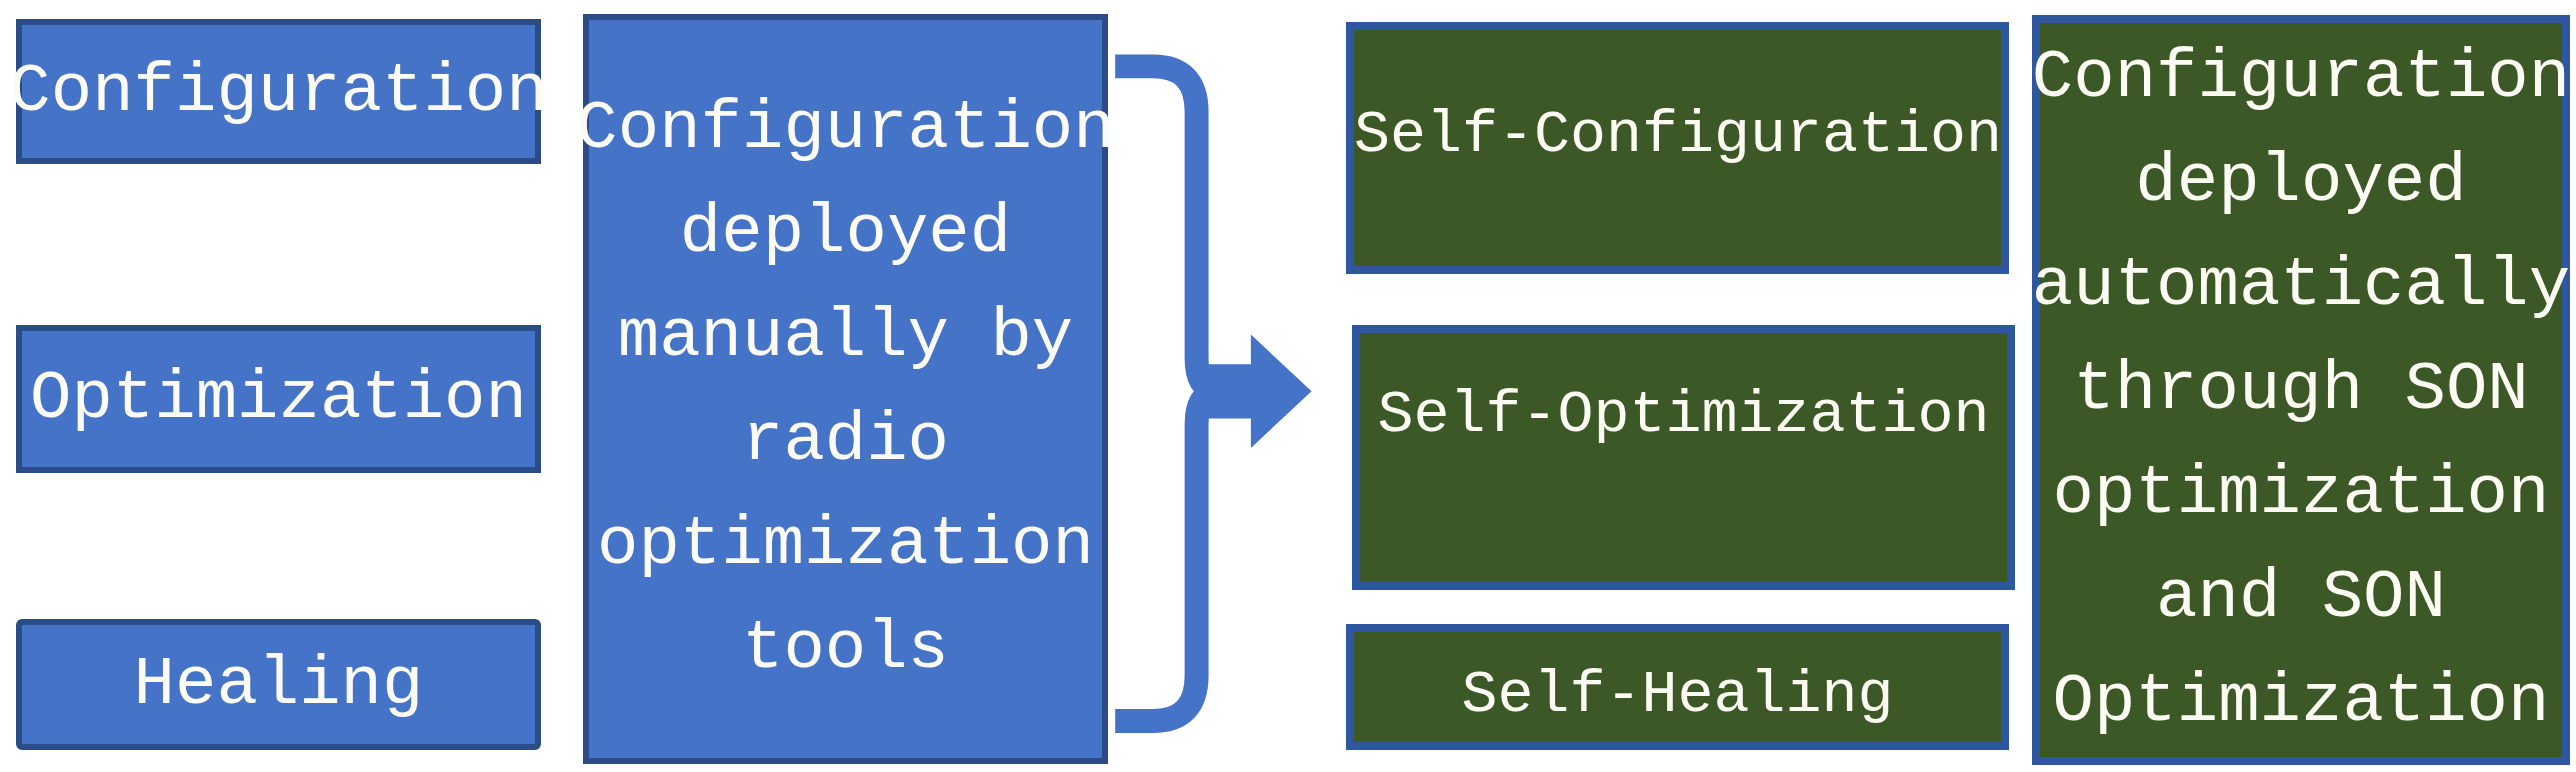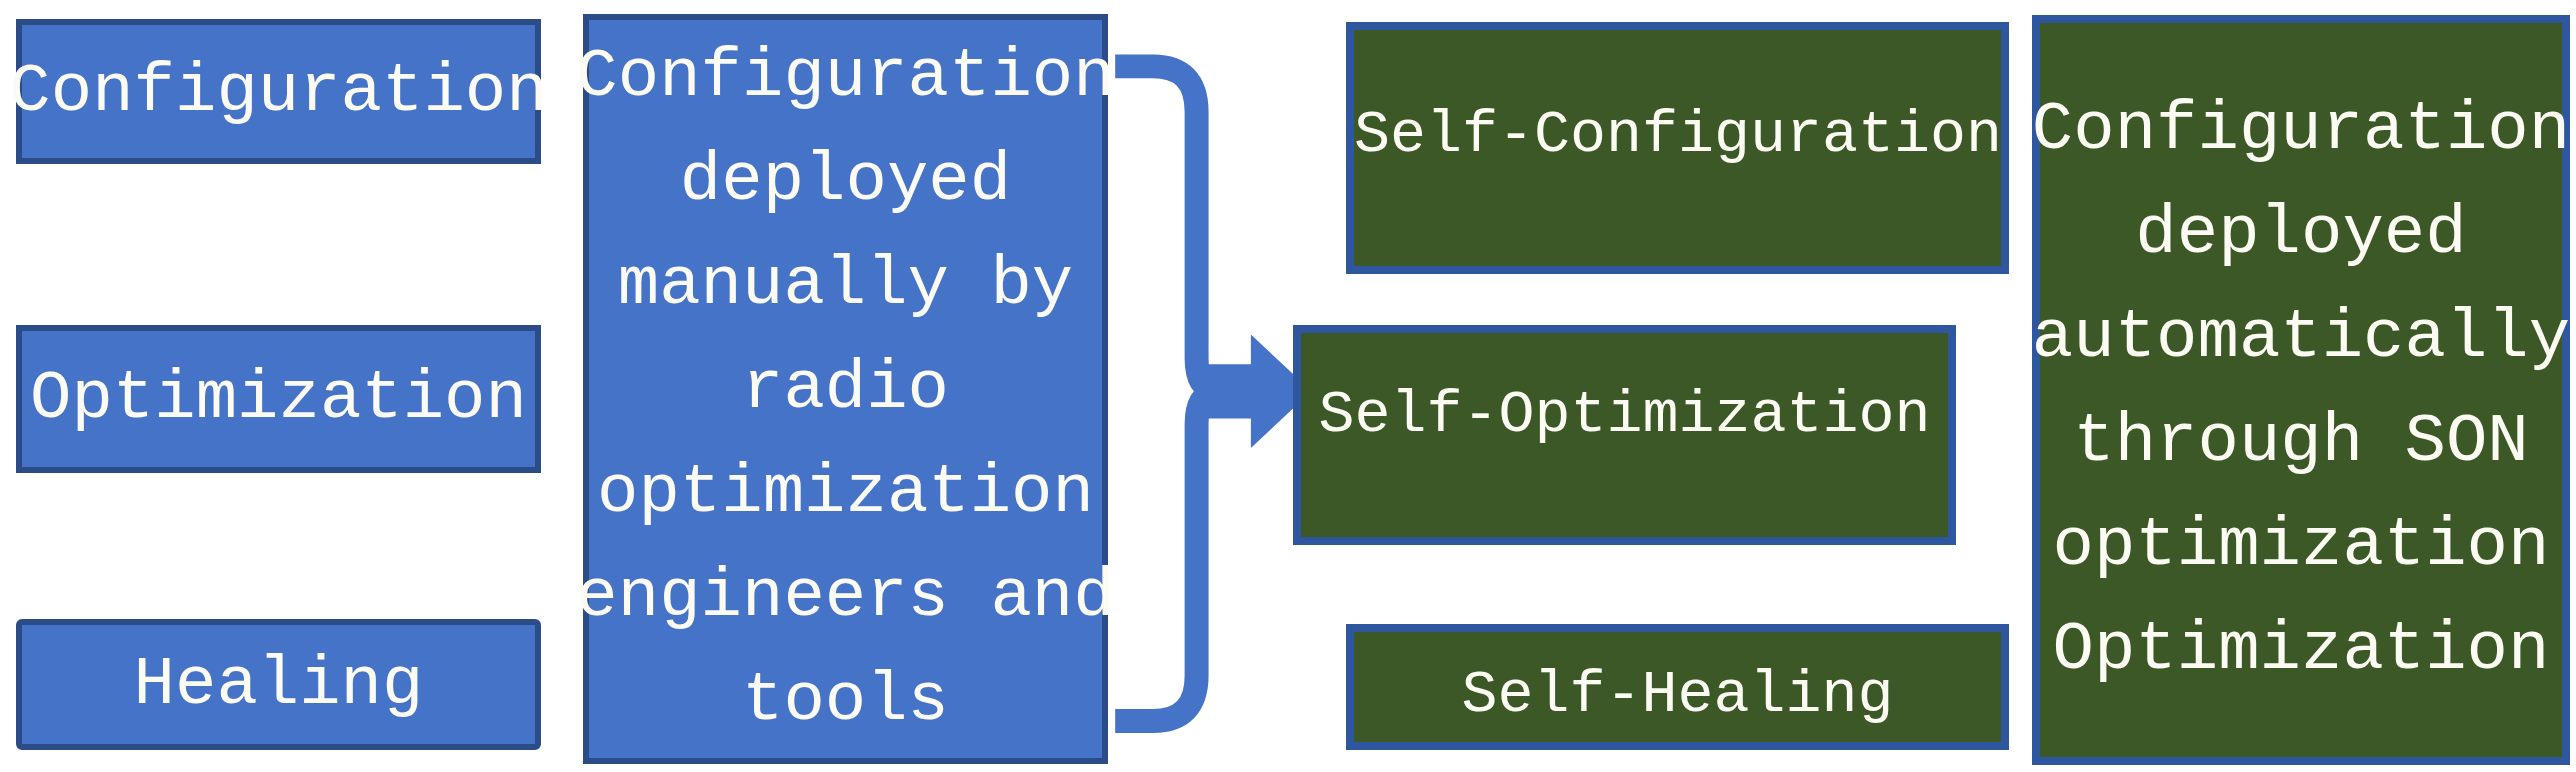--- a/index.html
+++ b/index.html
@@ -40,21 +40,21 @@
     text-align:center;
     font-size:69px;line-height:104px;
   }
   .summary .line{white-space:nowrap;}
   
   #box-config   {left:16px;  top:19px;  width:525px; height:145px;}
   #box-optim    {left:16px;  top:325px; width:525px; height:148px;}
   #box-heal     {left:16px;  top:619px; width:525px; height:131px;border-radius:6px;}
   #box-manual   {left:583px; top:14.4px;  width:525px; height:750px;}
   #box-selfconf {left:1346px;top:22.4px;  width:663px; height:252px;}
-  #box-selfopt  {left:1293px;top:325px; width:663px; height:220px;}
+  #box-selfopt  {left:1352px;top:325px; width:663px; height:265px;}
   #box-selfheal {left:1346px;top:624px; width:663px; height:126px;padding-left:35px;}
   #box-auto     {left:2032px;top:15px;  width:538px; height:750px;}
   #selfconf-label{top:105px;}
   #selfopt-label {top:82px;}
   #selfheal-label{top:63px;}
   #connector-svg{position:absolute;left:0;top:0;pointer-events:none;}
 </style>
 </head>
 <body>
 
@@ -69,21 +69,20 @@
   <div class="box blue" id="box-heal">
     <div class="label-center">Healing</div>
   </div>
 
   <div class="box blue summary" id="box-manual">
     <div class="line">Configuration</div>
     <div class="line">deployed</div>
     <div class="line">manually by</div>
     <div class="line">radio</div>
     <div class="line">optimization</div>
-    <div class="line">engineers and</div>
     <div class="line">tools</div>
   </div>
 
   <svg id="connector-svg" width="2576" height="773" viewBox="0 0 3227 968">
     <path d="M 1397 83 H 1444 Q 1499 83 1499 140 V 449 Q 1499 486 1523 490 Q 1499 494 1499 531 V 846 Q 1499 903 1444 903 H 1397" fill="none" stroke="#4573c8" stroke-width="30"></path>
     <polygon points="1502,456 1567,456 1567,419 1643,490 1567,561 1567,524 1502,524" fill="#4573c8"></polygon>
   </svg>
 
   <div class="box green" id="box-selfconf">
     <div class="floating-label" id="selfconf-label">Self-Configuration</div>
@@ -94,17 +93,18 @@
   <div class="box green" id="box-selfheal">
     <div class="floating-label" id="selfheal-label">Self-Healing</div>
   </div>
 
   <div class="box green summary" id="box-auto">
     <div class="line">Configuration</div>
     <div class="line">deployed</div>
     <div class="line">automatically</div>
     <div class="line">through SON</div>
     <div class="line">optimization</div>
+    <div class="line">and SON</div>
     <div class="line">Optimization</div>
   </div>
 
 </div>
 
 
 </body></html>

